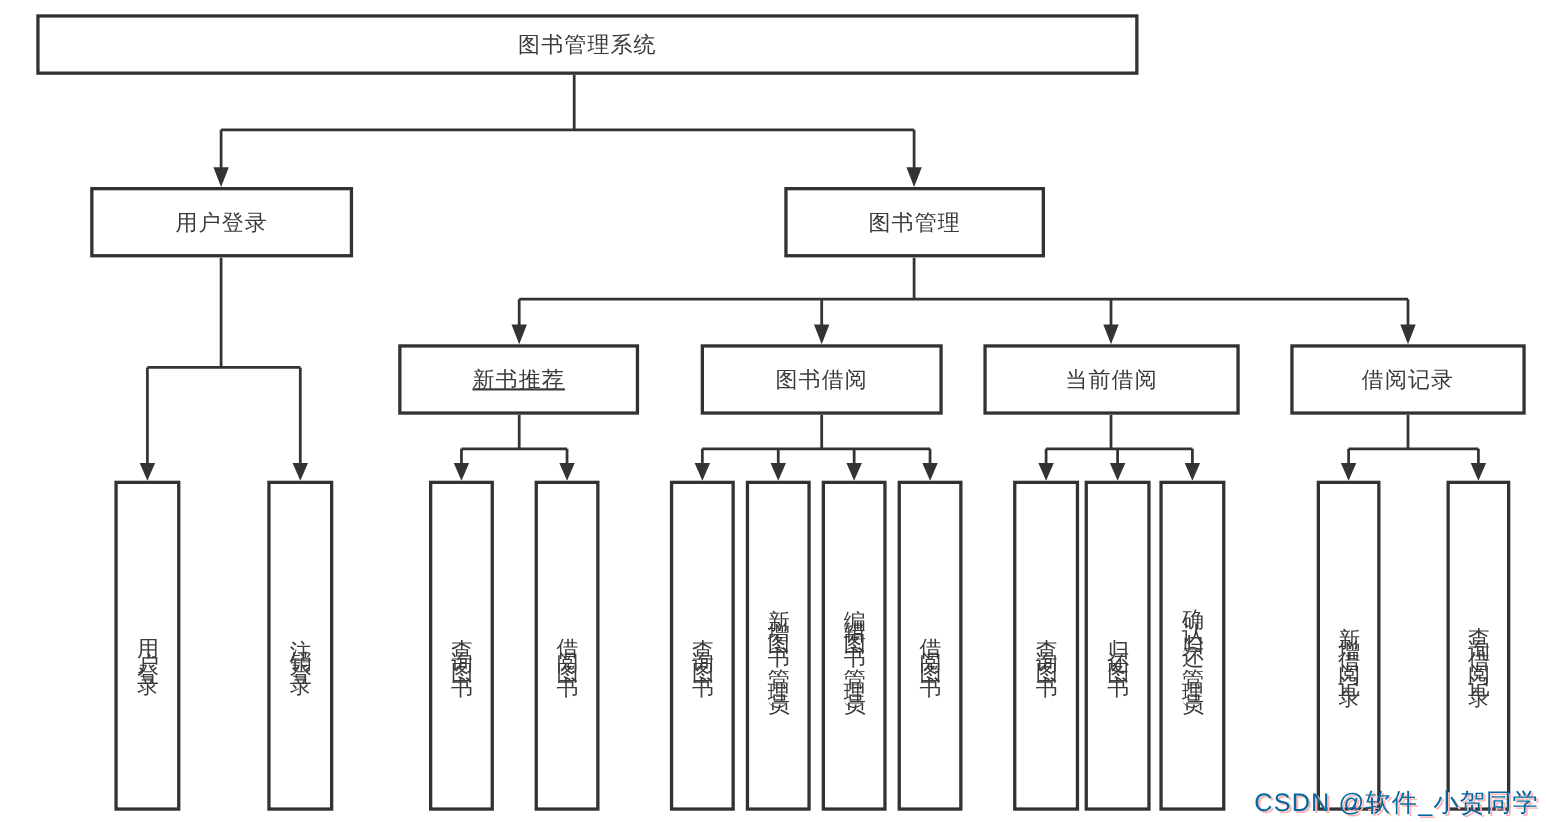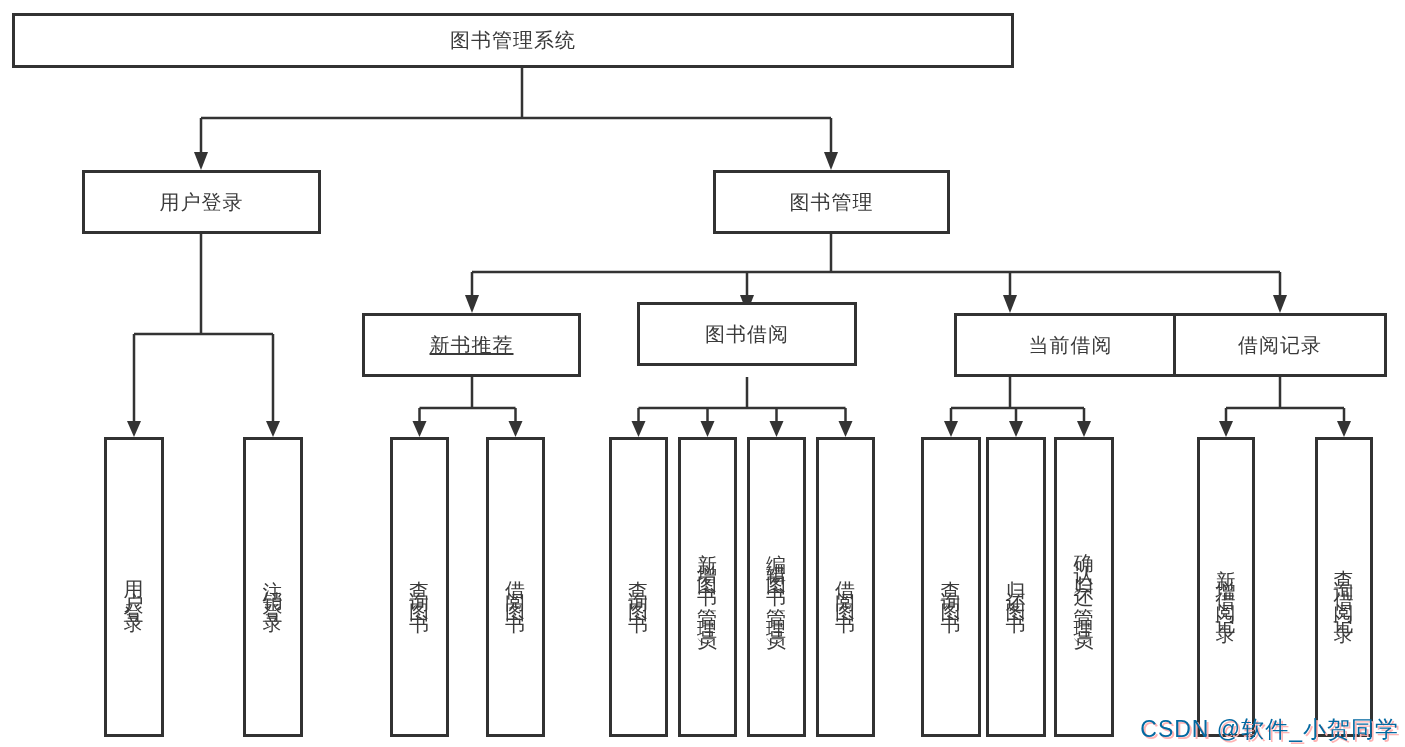--- a/index.html
+++ b/index.html
@@ -36,28 +36,28 @@
     font-size: 20px;
   }
   .vbox .label {
     writing-mode: vertical-rl;
     text-orientation: mixed;
     letter-spacing: 11px;
     line-height: 1;
     white-space: nowrap;
   }
   
-  .n-root  { left: 12px;  top: 13px;  width: 1002px; height: 55px; }
+  .n-root  { left: 33px;  top: 13px;  width: 1002px; height: 55px; }
   
   .n-l1a   { left: 82px;  top: 170px; width: 239px;  height: 64px; }
   .n-l1b   { left: 713px; top: 170px; width: 237px;  height: 64px; justify-content: center; }
   
   .n-l2a   { left: 362px;  top: 313px; width: 219px; height: 64px; text-decoration: underline; }
-  .n-l2b   { left: 637px;  top: 302px; width: 220px; height: 64px; }
-  .n-l2c   { left: 954px;  top: 313px; width: 233px; height: 64px; }
+  .n-l2b   { left: 637px;  top: 313px; width: 220px; height: 64px; }
+  .n-l2c   { left: 894px;  top: 313px; width: 233px; height: 64px; }
   .n-l2d   { left: 1173px; top: 313px; width: 214px; height: 64px; }
   
   .n-g1a { left: 104px;  width: 60px; }
   .n-g1b { left: 243px;  width: 60px; }
   .n-g2a { left: 390px;  width: 59px; }
   .n-g2b { left: 486px;  width: 59px; }
   .n-g3a { left: 609px;  width: 59px; }
   .n-g3b { left: 678px;  width: 59px; }
   .n-g3c { left: 747px;  width: 59px; }
   .n-g3d { left: 816px;  width: 59px; }

